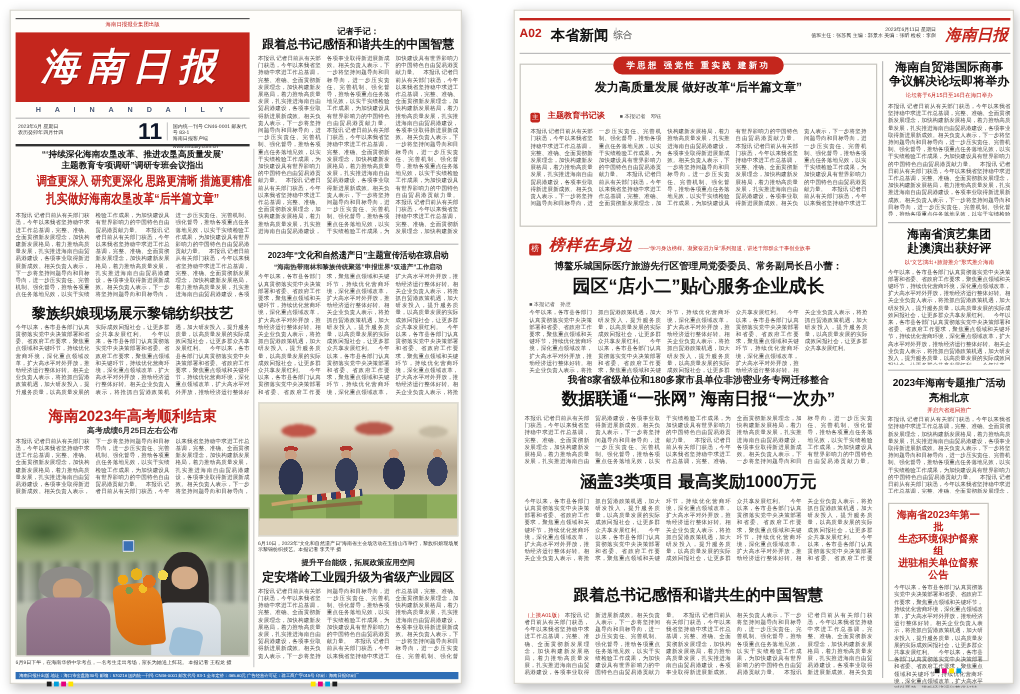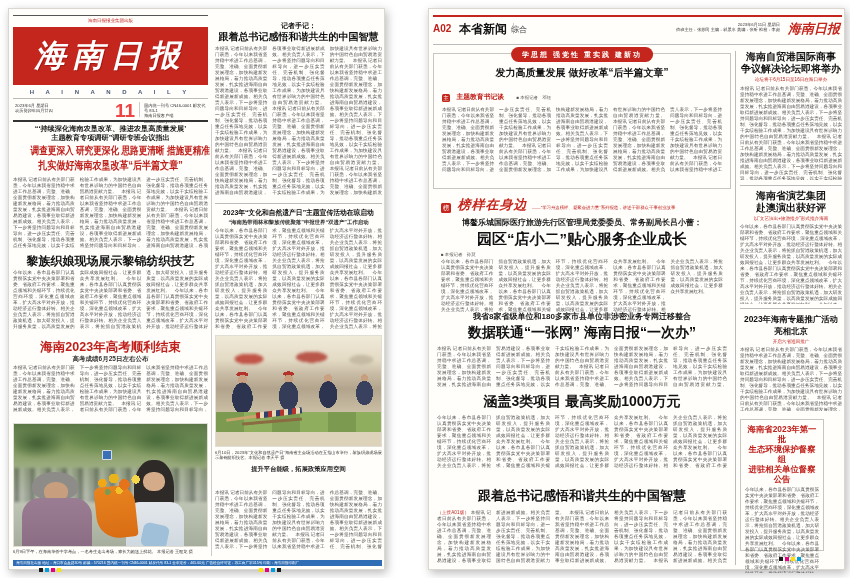--- a/index.html
+++ b/index.html
@@ -17,21 +17,21 @@
   .cols3{columns:3;column-gap:5px}
   .cols5{columns:5;column-gap:5px}
   .rule{background:#bbb;height:1px}
   .vrule{background:#ccc;width:1px}
   .kicker{font-weight:bold;color:#1a1a1a}
   .masthead{background:#c4261d;color:#fff;display:flex;align-items:center;justify-content:center}
   .masthead .t{font-size:31px;font-weight:bold;letter-spacing:7px;font-style:italic;
     text-shadow:1px 1px 0 rgba(120,0,0,.4)}
   .latin{font-size:6px;letter-spacing:5px;color:#4a5a78;font-weight:bold}
   .tiny{font-size:4.2px;line-height:5.2px;color:#333}
-  .day{font-size:19px;font-weight:bold;color:#ef4444;line-height:19px}
+  .day{font-size:19px;font-weight:bold;color:#0f172a;line-height:19px}
   .h-red-big{font-weight:bold;color:#c0201b;white-space:nowrap;transform:scaleX(.82);transform-origin:center}
   .h-black{font-weight:bold;color:#111}
   .sub-bold{font-weight:bold;color:#333}
   .photo{position:absolute;overflow:hidden;background:#c9cec0;border:1px solid #e0ddd4}
   .caption{font-size:4.2px;line-height:5.4px;color:#333;text-align:justify;overflow:hidden}
   .bluebar{background:#2f6eb5;color:#fff;font-size:3.6px;line-height:6px;white-space:nowrap;
     overflow:hidden;padding:0 3px}
   .mk{display:inline-block;width:4px;height:4px;margin-right:2px;vertical-align:top}
   .mk-k{background:#1c1c1c}.mk-c{background:#00a0dc}.mk-m{background:#e5007d}.mk-y{background:#ffe300}
   .pill{background:#c4261d;color:#fff;font-size:7px;font-weight:bold;letter-spacing:2px;
@@ -121,20 +121,21 @@
     <div class="abs" style="left:0;top:30px;right:0;height:52px;background:radial-gradient(17px 26px at 16% 62%,#2d3450 0 60%,transparent 61%),radial-gradient(8px 8px at 16% 26%,#caa083 0 60%,transparent 61%),radial-gradient(10px 4px at 16% 16%,#b3342c 0 60%,transparent 61%),radial-gradient(16px 24px at 44% 58%,#343c58 0 60%,transparent 61%),radial-gradient(7px 7px at 44% 25%,#c79f7e 0 60%,transparent 61%),radial-gradient(9px 4px at 44% 15%,#b3342c 0 60%,transparent 61%),radial-gradient(15px 22px at 68% 55%,#2d3450 0 60%,transparent 61%),radial-gradient(7px 7px at 68% 24%,#caa083 0 60%,transparent 61%),radial-gradient(14px 20px at 90% 52%,#39415e 0 60%,transparent 61%),radial-gradient(6px 6px at 90% 23%,#c79f7e 0 60%,transparent 61%)"></div>
     <div class="abs" style="left:0;top:76px;right:0;height:22px;background:repeating-linear-gradient(90deg,#7d9b50 0 28px,#8fae5e 28px 56px);filter:blur(.6px)"></div>
     <div class="abs" style="left:10px;top:78px;width:70px;height:3px;background:#caa36a;transform:rotate(-8deg)"></div>
     <div class="abs" style="left:26px;top:84px;width:60px;height:3px;background:#8a6b42;transform:rotate(-5deg)"></div>
     <div class="abs" style="left:40px;top:74px;width:46px;height:6px;background:repeating-linear-gradient(90deg,#b3342c 0 4px,#e8d9b8 4px 8px,#31406b 8px 12px);transform:rotate(-7deg)"></div>
     <div class="abs" style="left:0;bottom:0;right:0;height:14px;background:#ddd2ba"></div>
   </div>
   <div class="abs caption" style="left:206px;top:441px;width:167px;height:12px">6月10日，2023年“文化和自然遗产日”海南省主会场活动在五指山市举行，黎族织娘现场展示黎锦纺织技艺。本报记者 李天平 摄</div>
 
   <div class="abs ctr kicker" style="left:206px;top:456px;width:167px;font-size:6.3px">提升平台能级，拓展政策应用空间</div>
+  <div class="abs ctr h-black nowrapfit" style="left:206px;top:465px;width:167px;font-size:10px">定安塔岭工业园升级为省级产业园区</div>
   <div class="abs bodytxt cols3" style="left:206px;top:481px;width:167px;height:65px">本报讯 记者日前从有关部门获悉，今年以来我省坚持稳中求进工作总基调，完整、准确、全面贯彻新发展理念，加快构建新发展格局，着力推动高质量发展，扎实推进海南自由贸易港建设，各项事业取得新进展新成效。相关负责人表示，下一步将坚持问题导向和目标导向，进一步压实责任、完善机制、强化督导，推动各项重点任务落地见效，以实干实绩检验工作成果，为加快建设具有世界影响力的中国特色自由贸易港贡献力量。　本报讯 记者日前从有关部门获悉，今年以来我省坚持稳中求进工作总基调，完整、准确、全面贯彻新发展理念，加快构建新发展格局，着力推动高质量发展，扎实推进海南自由贸易港建设，各项事业取得新进展新成效。相关负责人表示，下一步将坚持问题导向和目标导向，进一步压实责任、完善机制、强化督导，推动各项重点任务落地见效，以实干实绩检验工作成果，为加快建设具有世界影响力的中国特色自由贸易港贡献力量。　本报讯 记者日前从有关部门获悉，今年以来我省坚持稳中求进工作总基调，完整、准确、全面贯彻新发展理念，加快构建新发展格局，着力推动高质量发展，扎实推进海南自由贸易港建设，各项事业取得新进展新成效。相关负责人表示，下一步将坚持问题导向和目标导向，进一步压实责任、完善机制、强化督导，推动各项重点任务落地见效，以实干实绩检验工作成果，为加快建设具有世界影响力的中国特色自由贸易港贡献力量。</div>
 
   <div class="abs bluebar" style="left:4px;top:551px;width:369px;height:6px">海南日报社出版 地址：海口市金盘路30号 邮编：570216 国内统一刊号 CN46-0001 邮发代号 83-1 全年定价：465.60元 广告经营许可证：琼工商广字015号 印刷：海南日报印刷厂</div>
   <div class="abs" style="left:30px;top:558.5px"><span class="mk mk-k"></span><span class="mk mk-c"></span><span class="mk mk-m"></span><span class="mk mk-y"></span></div>
   <div class="abs" style="left:250px;top:558.5px"><span class="mk mk-y"></span><span class="mk mk-m"></span><span class="mk mk-c"></span><span class="mk mk-k"></span></div>
 </div>
 
 <div class="page" id="page-right">
 
   <div class="abs" style="left:4px;top:6px;width:409px;height:1.5px;background:#c4261d"></div>

